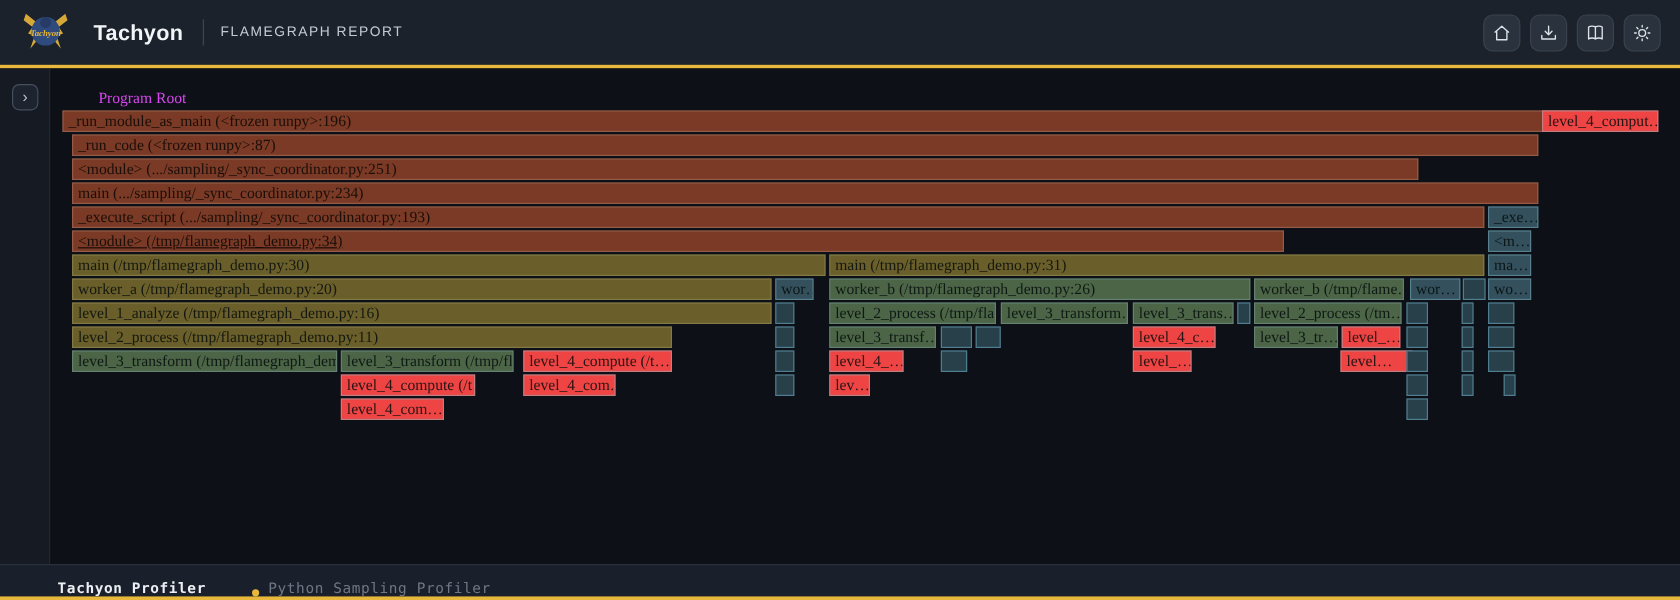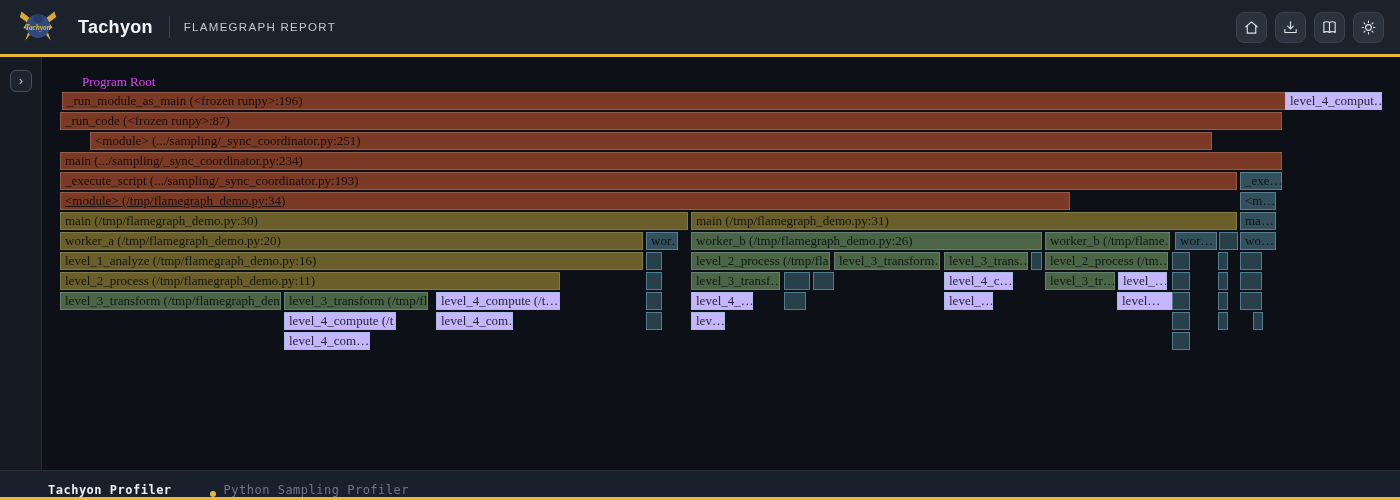--- a/index.html
+++ b/index.html
@@ -36,21 +36,21 @@
   .flame{position:absolute;left:42px;top:57px;width:1358px;height:413px;background:#0d1117;overflow:hidden;}
   .root-label{position:absolute;left:22px;top:17px;color:#d946ef;font-size:13px;
     font-family:"Liberation Serif",serif;margin-left:18px;}
   .bar{position:absolute;height:18px;line-height:16px;font-size:13px;
     font-family:"Liberation Serif",serif;color:rgba(5,12,12,.85);
     padding:0 4px;overflow:hidden;white-space:nowrap;cursor:pointer;
     border:1px solid rgba(165,200,215,.28);}
   .c-red  {background:#7a3a26;border-color:rgba(220,180,165,.28);color:rgba(15,8,5,.88);}
   .c-olive{background:#6a5f2a;border-color:rgba(200,200,150,.26);}
   .c-green{background:#4c6547;}
-  .c-sea  {background:#c4b5fd;border-color:rgba(140,195,205,.45);}
+  .c-sea  {background:#ef4444;border-color:rgba(140,195,205,.45);}
   .c-teal {background:#33505c;border-color:rgba(130,185,205,.45);}
   .c-dark {background:#27404a;border-color:rgba(115,175,200,.55);}
 
   
   .statusbar{position:absolute;left:0;bottom:3px;width:1400px;height:27px;background:#1a202b;
     border-top:1px solid #2a313c;display:flex;align-items:flex-end;
     font-family:"DejaVu Sans Mono","Liberation Mono",monospace;font-size:12px;}
   .status-app{color:#eceff3;margin-left:48px;font-weight:bold;letter-spacing:.5px;}
   .status-dot{width:6px;height:6px;border-radius:50%;background:#e7b83c;margin:0 8px 0 38px;}
   .status-sub{color:#6e7783;letter-spacing:.5px;}
@@ -98,24 +98,24 @@
 
 <div class="sidebar">
   <button class="collapse-btn">
     <span>›</span>
   </button>
 </div>
 
 <div class="flame">
   <div class="root-label">Program Root</div>
   <div id="bars">
-      <div class="bar c-red" style="left: 20px; top: 35px; width: 1278px;">_run_module_as_main (&lt;frozen runpy&gt;:196)</div>
+      <div class="bar c-red" style="left: 10px; top: 35px; width: 1278px;">_run_module_as_main (&lt;frozen runpy&gt;:196)</div>
       <div class="bar c-sea" style="left: 1243px; top: 35px; width: 97px;">level_4_comput…</div>
       <div class="bar c-red" style="left: 18px; top: 55px; width: 1222px;">_run_code (&lt;frozen runpy&gt;:87)</div>
-      <div class="bar c-red" style="left: 18px; top: 75px; width: 1122px; margin-left: 30px;">&lt;module&gt; (.../sampling/_sync_coordinator.py:251)</div>
+      <div class="bar c-red" style="left: 18px; top: 75px; width: 1122px;">&lt;module&gt; (.../sampling/_sync_coordinator.py:251)</div>
       <div class="bar c-red" style="left: 18px; top: 95px; width: 1222px;">main (.../sampling/_sync_coordinator.py:234)</div>
       <div class="bar c-red" style="left: 18px; top: 115px; width: 1177px;">_execute_script (.../sampling/_sync_coordinator.py:193)</div>
       <div class="bar c-teal" style="left: 1198px; top: 115px; width: 42px;">_exe…</div>
       <div class="bar c-red" style="left: 18px; top: 135px; width: 1010px; text-decoration: underline;">&lt;module&gt; (/tmp/flamegraph_demo.py:34)</div>
       <div class="bar c-teal" style="left: 1198px; top: 135px; width: 36px;">&lt;m…</div>
       <div class="bar c-olive" style="left: 18px; top: 155px; width: 628px;">main (/tmp/flamegraph_demo.py:30)</div>
       <div class="bar c-olive" style="left: 649px; top: 155px; width: 546px;">main (/tmp/flamegraph_demo.py:31)</div>
       <div class="bar c-teal" style="left: 1198px; top: 155px; width: 36px;">ma…</div>
       <div class="bar c-olive" style="left: 18px; top: 175px; width: 583px;">worker_a (/tmp/flamegraph_demo.py:20)</div>
       <div class="bar c-teal" style="left: 604px; top: 175px; width: 32px;">wor…</div>

